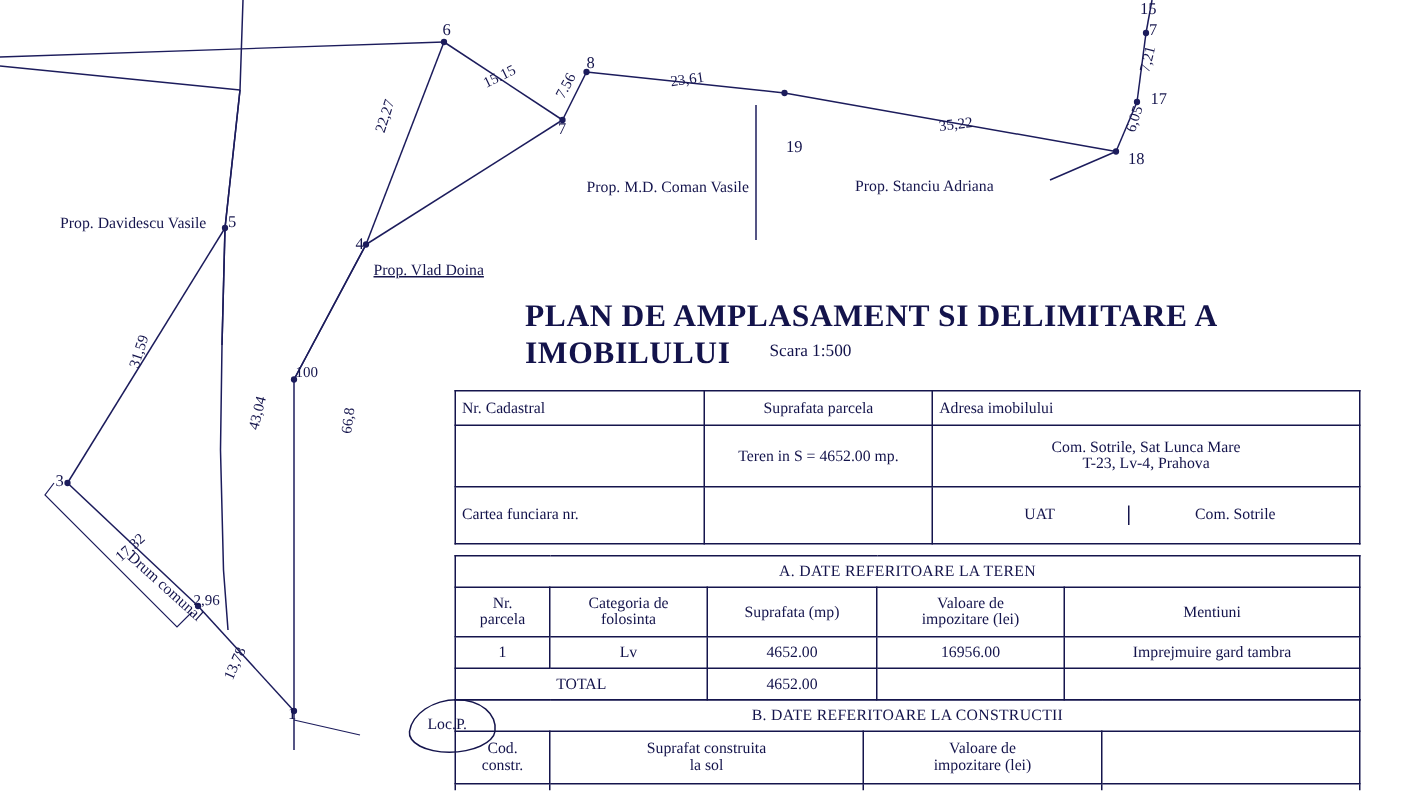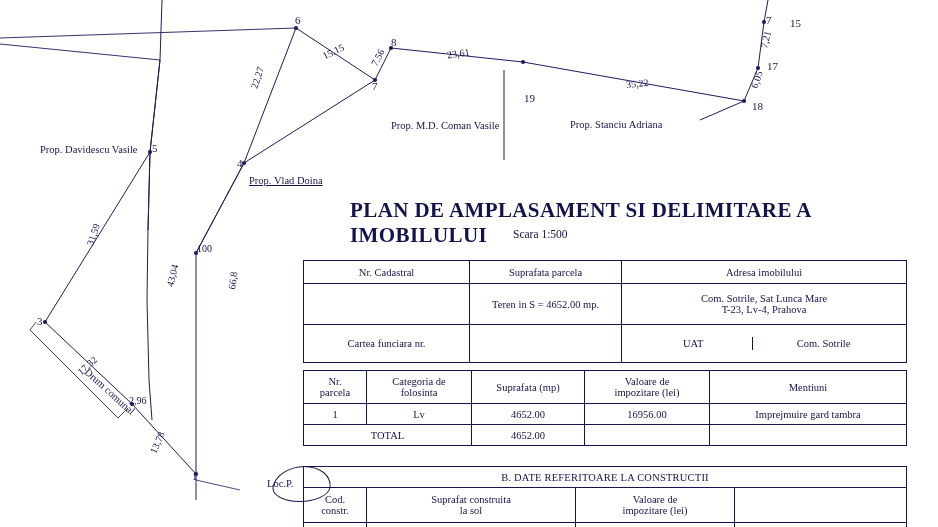--- a/index.html
+++ b/index.html
@@ -70,40 +70,40 @@
     vertical-align: middle;
     font-size: 10.5px;
   }
   .tbl-head {
     position: absolute;
     left: 303px;
     top: 260px;
     width: 604px;
   }
   .c {text-align: center;}
-  .l {text-align: center;}
+  .l {text-align: left;}
   .sec-title {
     text-align: center;
     font-weight: bold;
     font-size: 11.5px;
     letter-spacing: .2px;
   }
   .locp {
     position: absolute;
     left: 273px;
     top: 466px;
     width: 56px;
     height: 34px;
     border: 1px solid #15154d;
     border-radius: 50% 50% 50% 50% / 60% 60% 40% 40%;
     transform: skewX(-8deg);
   }
   .locp-txt {
     position: absolute;
-    left: 267px;
+    left: 285px;
     top: 478px;
     font-size: 10.5px;
   }
 </style>
 </head>
 <body>
 
 <div id="page">
 
   <svg id="drawing" viewBox="0 0 938 527" xmlns="http://www.w3.org/2000/svg">
@@ -152,21 +152,21 @@
       <circle cx="45" cy="322" r="2.1"></circle>
       <circle cx="196" cy="474" r="2.1"></circle>
       <circle cx="196" cy="253" r="2.1"></circle>
       <circle cx="132" cy="404" r="2.1"></circle>
     </g>
   </svg>
 
   <div class="lbl node-num" style="left:295px;top:14px;">6</div>
   <div class="lbl node-num" style="left:391px;top:36px;">8</div>
   <div class="lbl node-num" style="left:524px;top:54px;margin-top:38px;">19</div>
-  <div class="lbl node-num" style="left:760px;top:17px;margin-left:30px;">15</div>
+  <div class="lbl node-num" style="left:760px;top:0px;">15</div>
   <div class="lbl node-num" style="left:766px;top:14px;">7</div>
   <div class="lbl node-num" style="left:767px;top:60px;">17</div>
   <div class="lbl node-num" style="left:752px;top:100px;">18</div>
   <div class="lbl node-num" style="left:372px;top:80px;">7</div>
   <div class="lbl node-num" style="left:152px;top:142px;">5</div>
   <div class="lbl node-num" style="left:237px;top:157px;">4</div>
   <div class="lbl node-num" style="left:37px;top:315px;">3</div>
   <div class="lbl node-num" style="left:192px;top:470px;">1</div>
   <div class="lbl dim" style="left:129px;top:395px;">2,96</div>
   <div class="lbl dim" style="left:197px;top:243px;">100</div>
@@ -223,20 +223,23 @@
           </tr>
         </tbody>
             </table>
       </td>
     </tr>
   </tbody>
     </table>
 
   <table class="doc" style="left:303px;top:370px;width:604px;">
     <tbody>
+        <tr>
+      <td colspan="5" class="sec-title" style="height:18px;">A. DATE REFERITOARE LA TEREN</td>
+    </tr>
     <tr>
       <td class="c" style="width:54px;height:30px;">
         <div>Nr.</div>
         <div>parcela</div>
       </td>
       <td class="c" style="width:96px;">
         <div>Categoria de</div>
         <div>folosinta</div>
       </td>
       <td class="c" style="width:104px;">Suprafata  (mp)</td>

